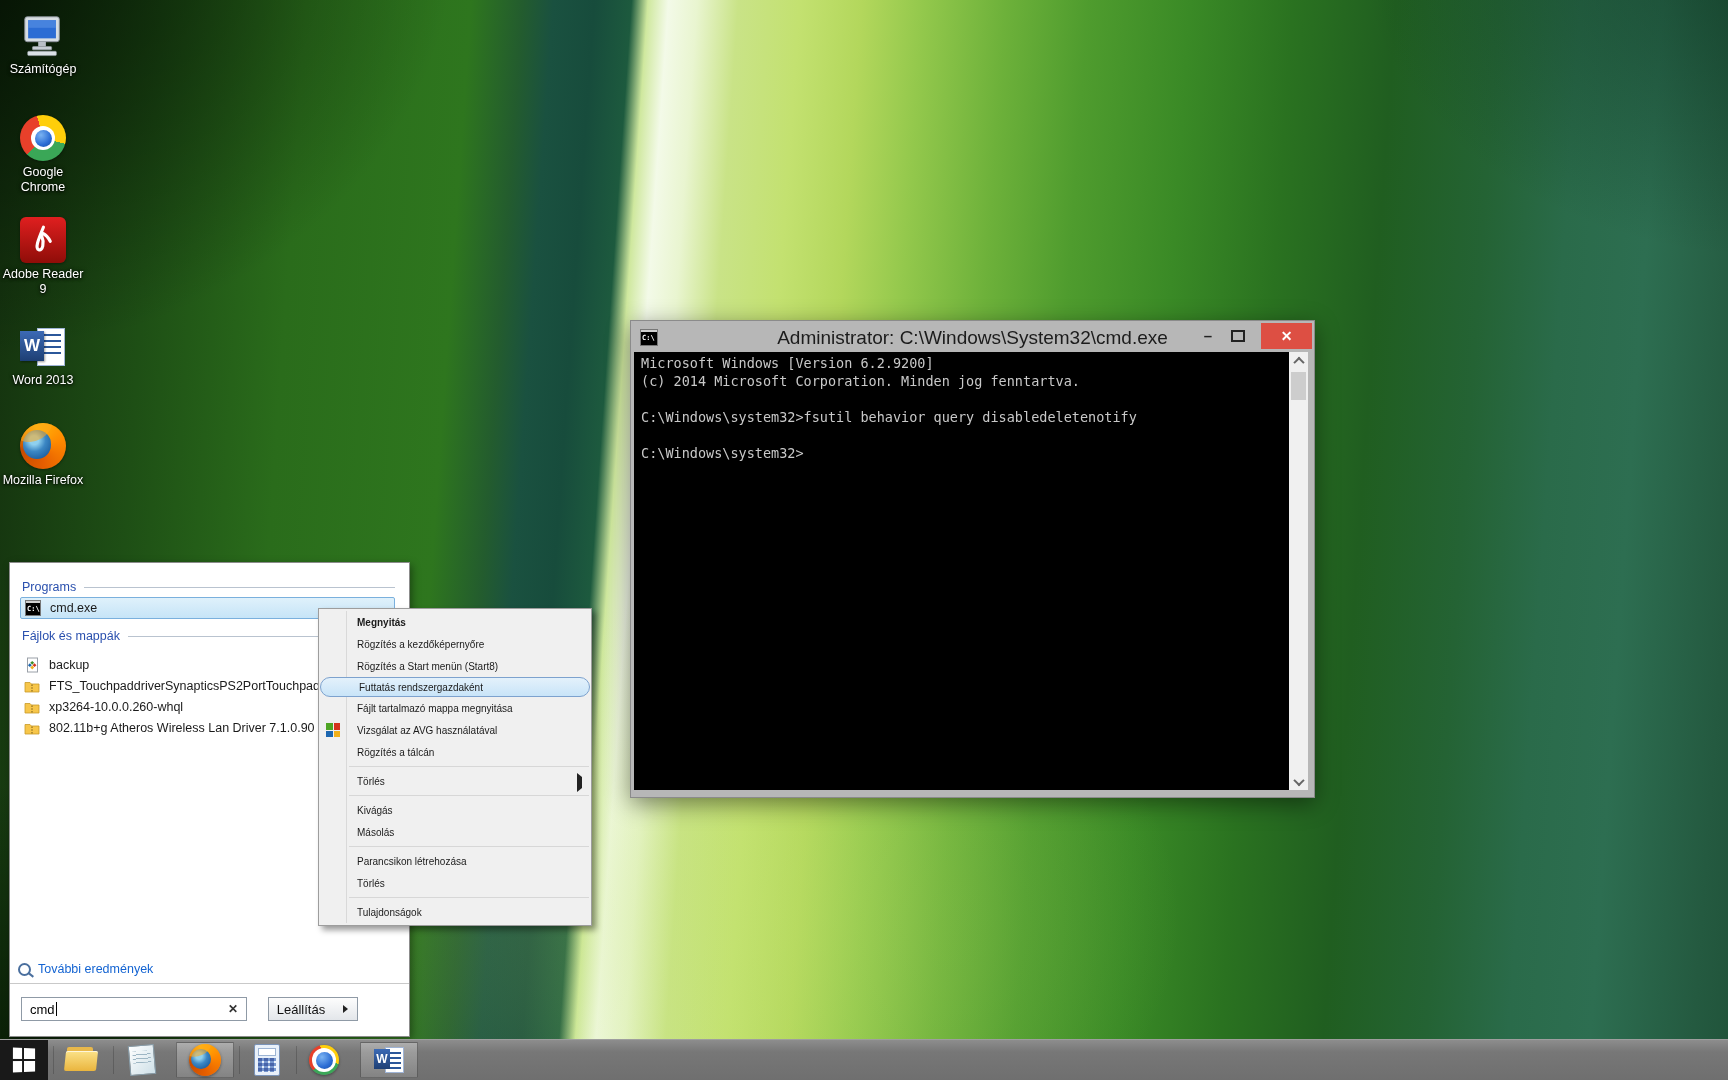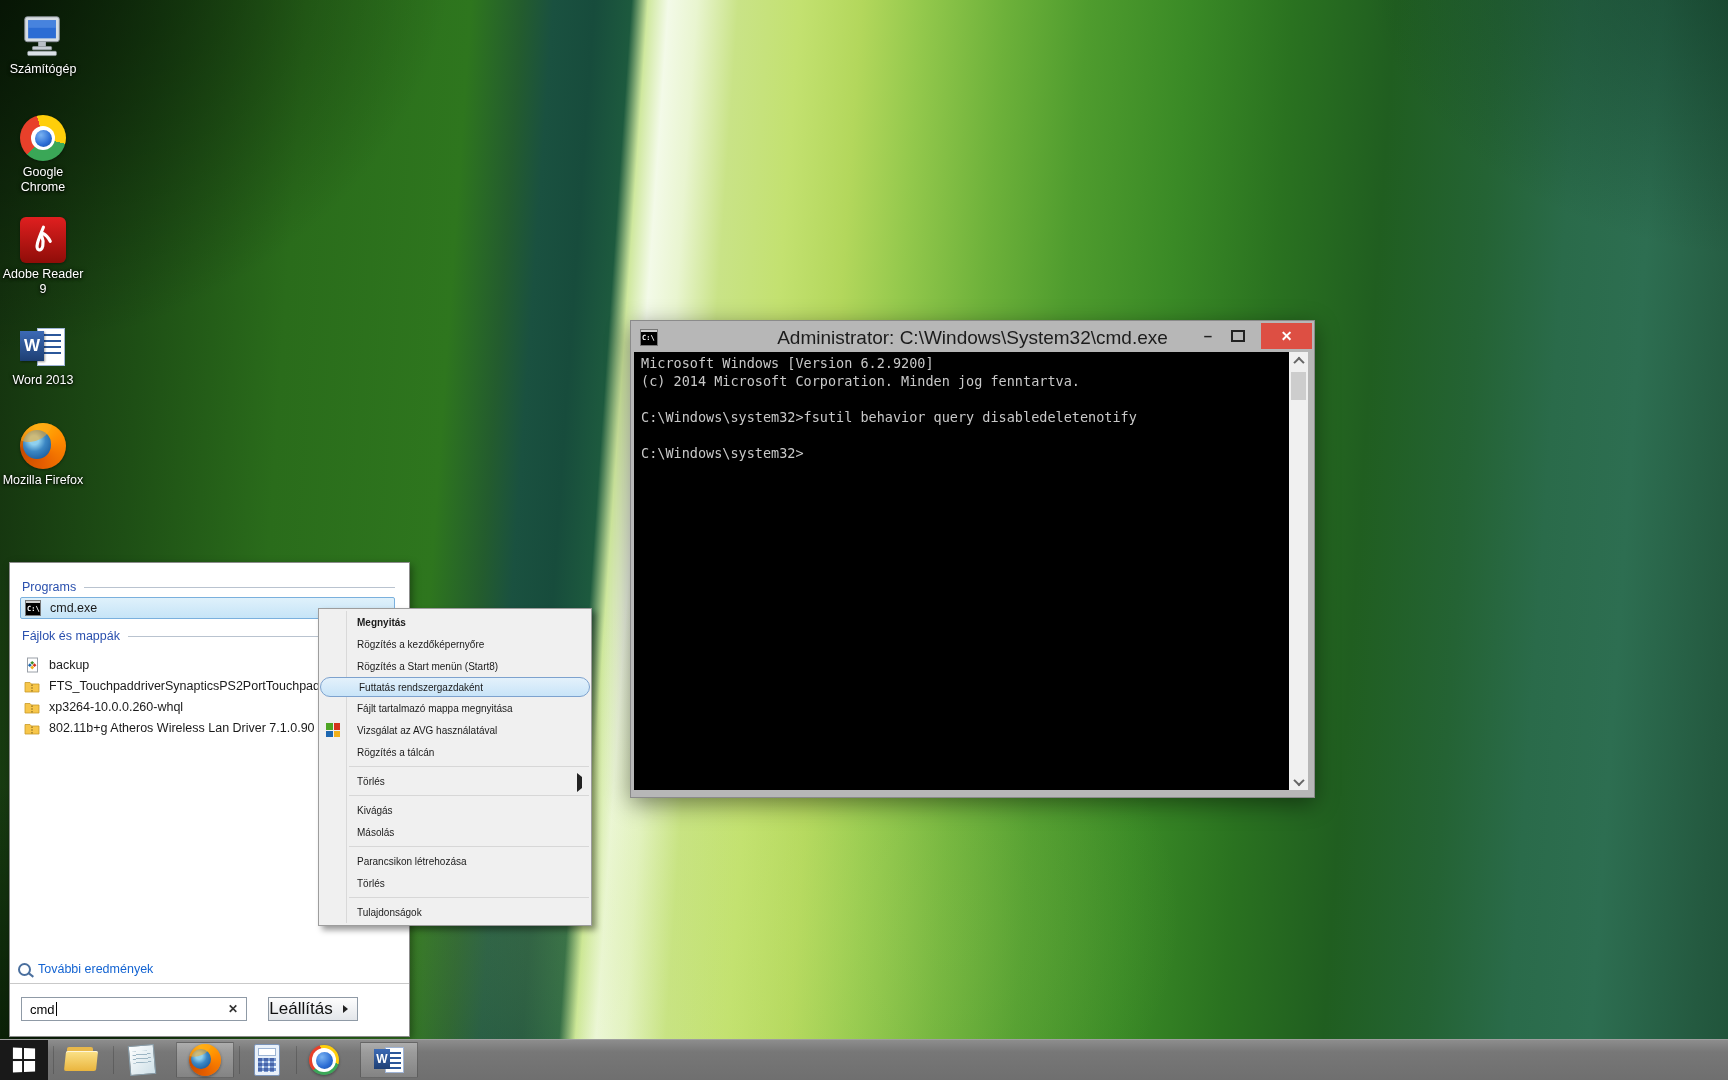--- a/index.html
+++ b/index.html
@@ -108,21 +108,21 @@
     right:-5px;bottom:-2px;transform:rotate(38deg);}
   .sp-more .mtxt{color:#1464d2;font-size:12.5px;}
   .sp-bottom{position:absolute;left:0;right:0;bottom:0;height:52px;border-top:1px solid #c9c9c9;}
   .sinput{position:absolute;left:11px;top:13px;width:226px;height:24px;border:1px solid #8f9aa6;
     background:#fff;box-sizing:border-box;display:flex;align-items:center;padding:0 8px;}
   .sinput .val{font-size:13px;color:#000;}
   .caret{width:1px;height:14px;background:#000;margin-left:1px;}
   .sclear{position:absolute;right:8px;top:4px;color:#333;font-size:12px;font-weight:bold;cursor:default;}
   .sbtn{position:absolute;left:258px;top:13px;width:66px;height:24px;border:1px solid #8f9aa6;
     background:linear-gradient(#fdfdfd,#e3e6ea);box-sizing:border-box;
-    display:flex;align-items:center;justify-content:center;font-size:17px;color:#111;}
+    display:flex;align-items:center;justify-content:center;font-size:13px;color:#111;}
   .sarrow{position:absolute;left:323px;top:13px;width:25px;height:24px;border:1px solid #8f9aa6;
     border-left:none;background:linear-gradient(#fdfdfd,#e3e6ea);box-sizing:border-box;
     display:flex;align-items:center;justify-content:center;}
   .tri-r{width:0;height:0;border-left:5px solid #222;border-top:4px solid transparent;
     border-bottom:4px solid transparent;}
 
   
   .zipfolder svg,.backupfile svg{display:block}
 
   

